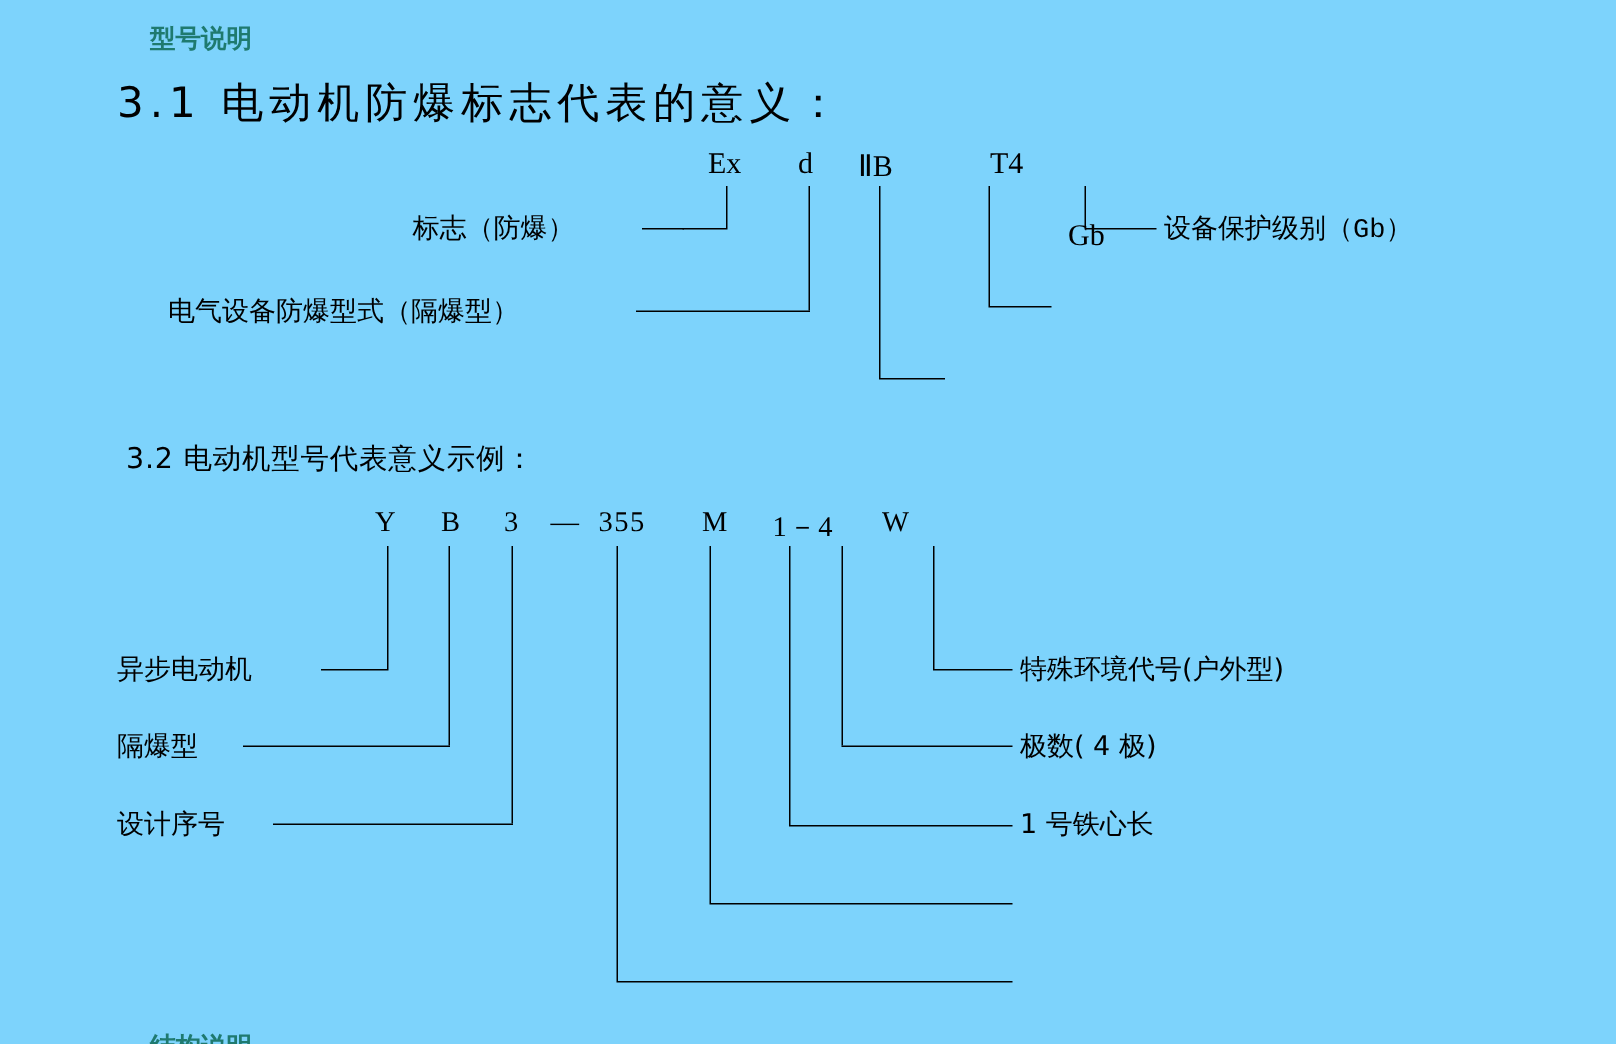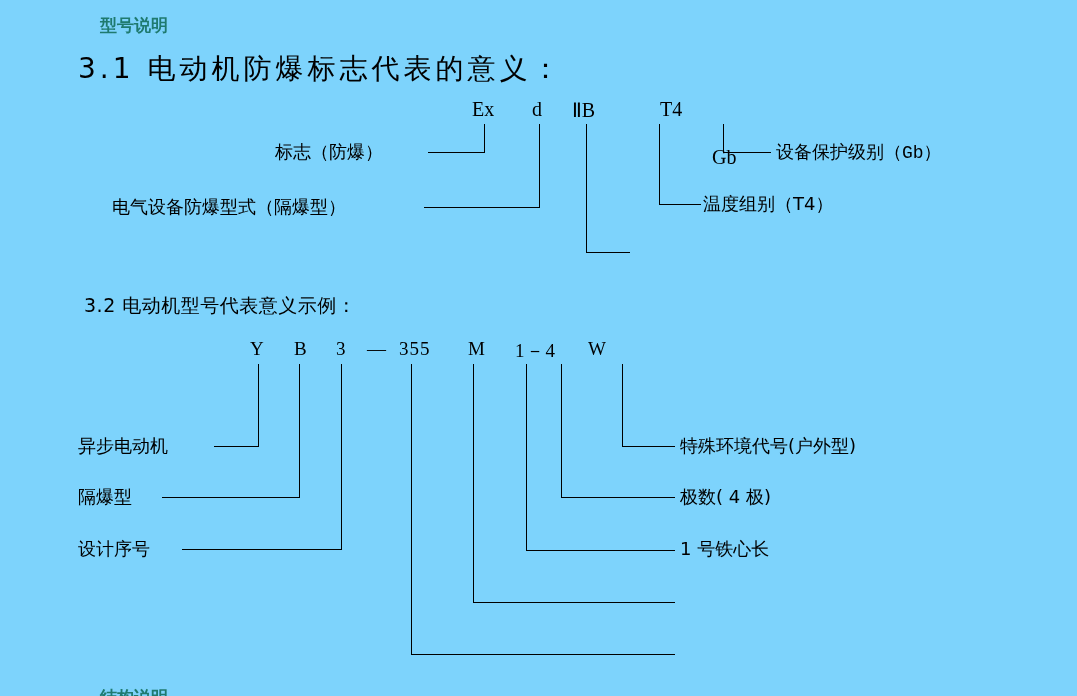--- a/index.html
+++ b/index.html
@@ -92,21 +92,20 @@
 
   <div class="abs label" style="left:112px; top:195px;text-align:center;">电气设备防爆型式（隔爆型）</div>
 
   <div class="vline" style="left:586px; top:124px; height:128px;"></div>
   <div class="hline" style="left:586px; top:252px; width:44px;"></div>
 
 
   <div class="vline" style="left:659px; top:124px; height:80px;"></div>
   <div class="hline" style="left:659px; top:204px; width:42px;"></div>
 
-  <div class="abs label" style="left:703px; top:192px;">温度组别（T4）</div>
 
   <div class="vline" style="left:723px; top:124px; height:28px;"></div>
   <div class="hline" style="left:723px; top:152px; width:48px;"></div>
 
   <div class="abs label" style="left:776px; top:140px;font-family:Liberation Mono, monospace;">设备保护级别（Gb）</div>
 
   <div class="abs heading2" style="left:84px; top:293px;">3.2 电动机型号代表意义示例：</div>
 
   <div class="abs code-seg2" style="left:250px; top:338px;">Y</div>
   <div class="abs code-seg2" style="left:294px; top:338px;">B</div>

